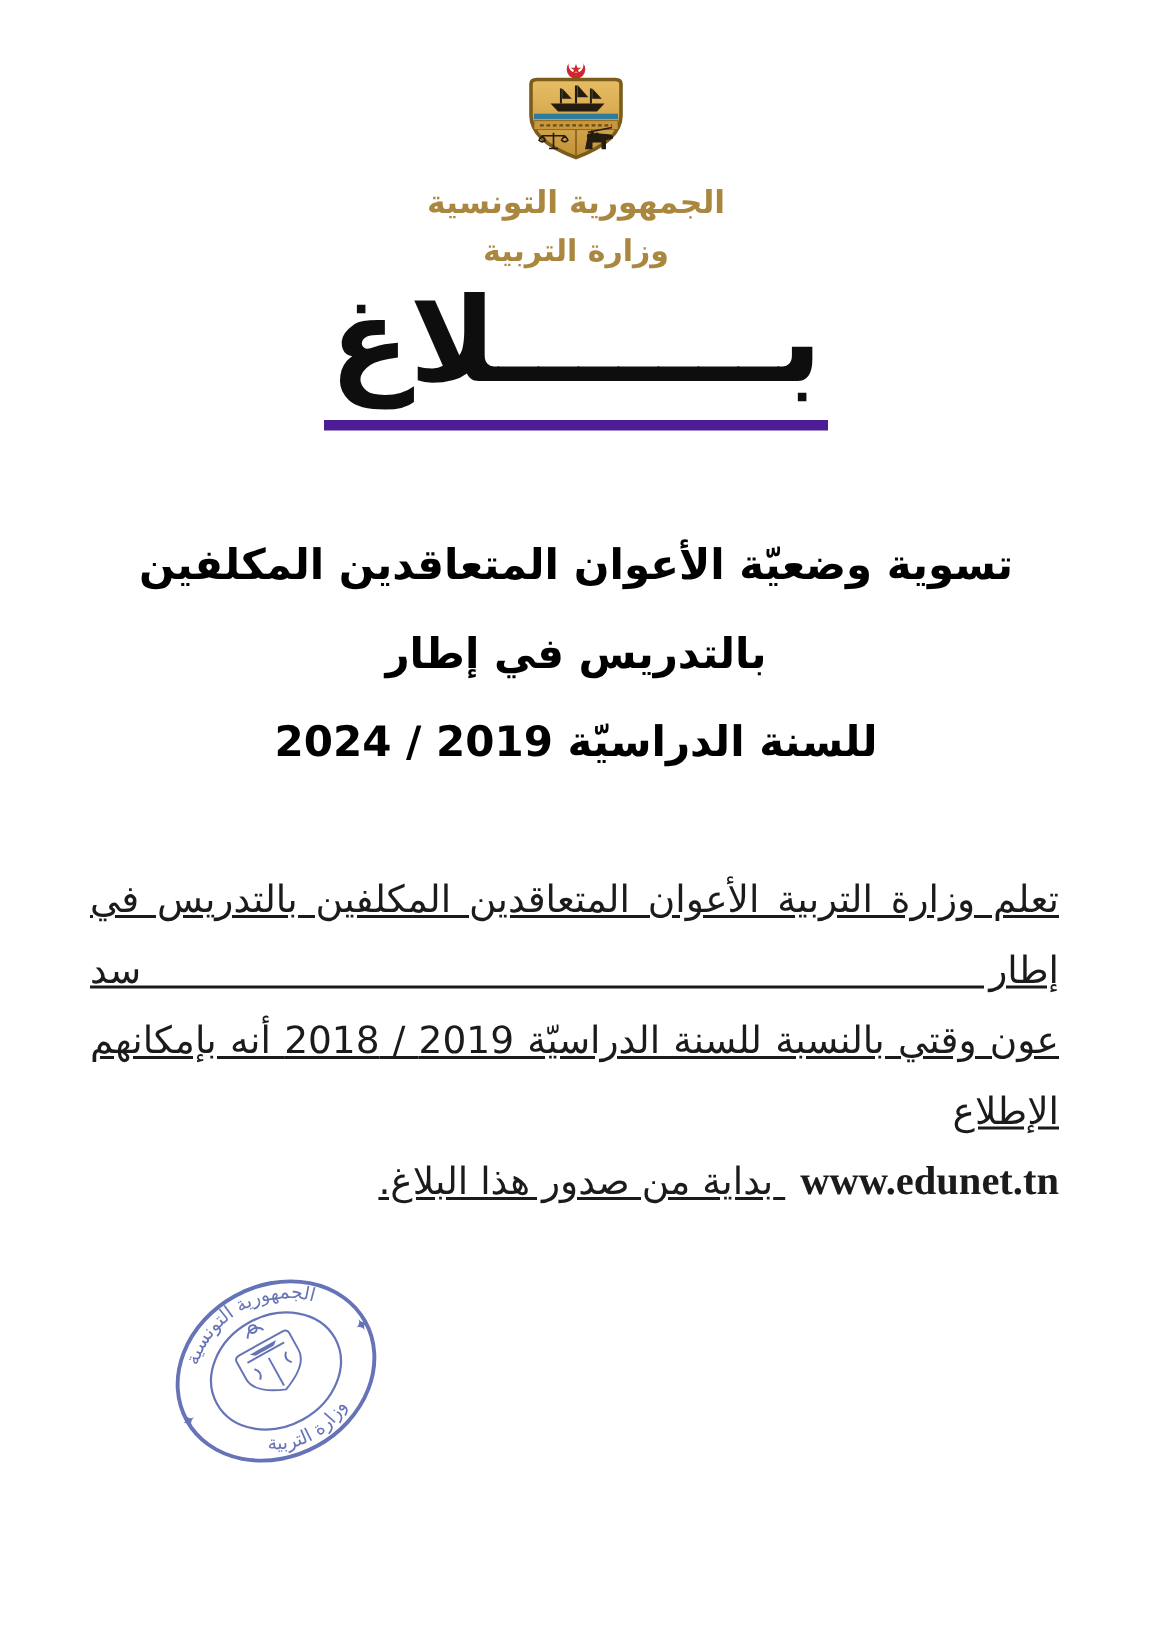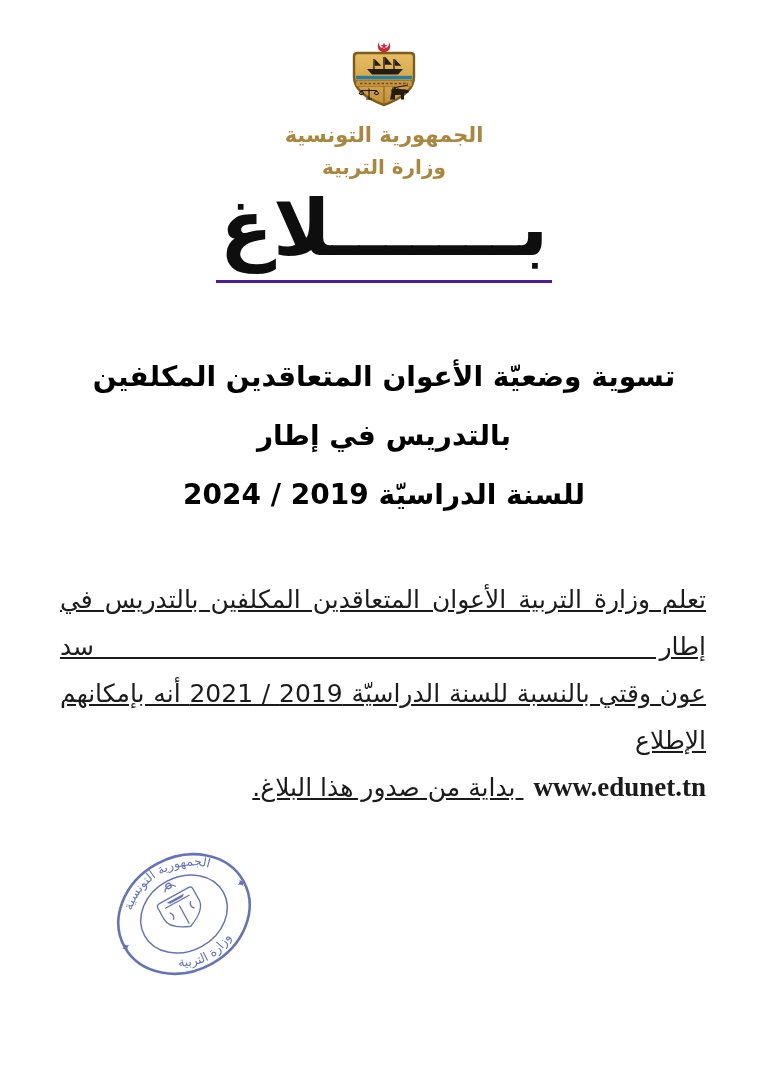--- a/index.html
+++ b/index.html
@@ -17,21 +17,21 @@
   }
   .ministry-name{
     direction:rtl;font-size:20px;font-weight:700;color:#a9873e;
     margin-top:9px;line-height:1.1;
   }
   
   .title-area{position:absolute;top:188px;left:0;width:100%;text-align:center;}
   .title-text{
     display:inline-block;direction:rtl;
     font-size:78px;font-weight:700;line-height:1.05;color:#0e0e0e;
-    border-bottom:3px solid #4c1d95;padding:0 4px 10px 4px;
+    border-bottom:7px solid #4c1d95;padding:0 4px 10px 4px;
   }
   
   .subject{
     position:absolute;top:347px;left:54px;right:54px;
     direction:rtl;text-align:center;
     font-size:28px;font-weight:700;line-height:59px;color:#000000;
   }
   
   .body-text{
     position:absolute;top:576px;left:60px;right:62px;
@@ -106,21 +106,21 @@
     <span class="title-text">بـــــــلاغ</span>
   </div>
 
   <div class="subject">
     <div>تسوية وضعيّة الأعوان المتعاقدين المكلفين بالتدريس في إطار</div>
     <div>للسنة الدراسيّة 2019 / 2024</div>
   </div>
 
   <div class="body-text">
     <div class="body-line">تعلم وزارة التربية الأعوان المتعاقدين المكلفين بالتدريس في إطار سد</div>
-    <div class="body-line">عون وقتي بالنسبة للسنة الدراسيّة 2019 / 2021 أنه بإمكانهم الإطلاع</div>
+    <div class="body-line">عون وقتي بالنسبة للسنة الدراسيّة 2019 / 2018 أنه بإمكانهم الإطلاع</div>
     <div class="body-line last">
       <span class="url">www.edunet.tn</span>
       <span>بداية من صدور هذا البلاغ.</span>
     </div>
   </div>
 
   <div class="stamp">
     <svg width="168" height="136" viewBox="0 0 168 136">
       <defs>
         <path id="stamp-arc-top" d="M 26,72 A 58,50 0 0 1 142,72"></path>

